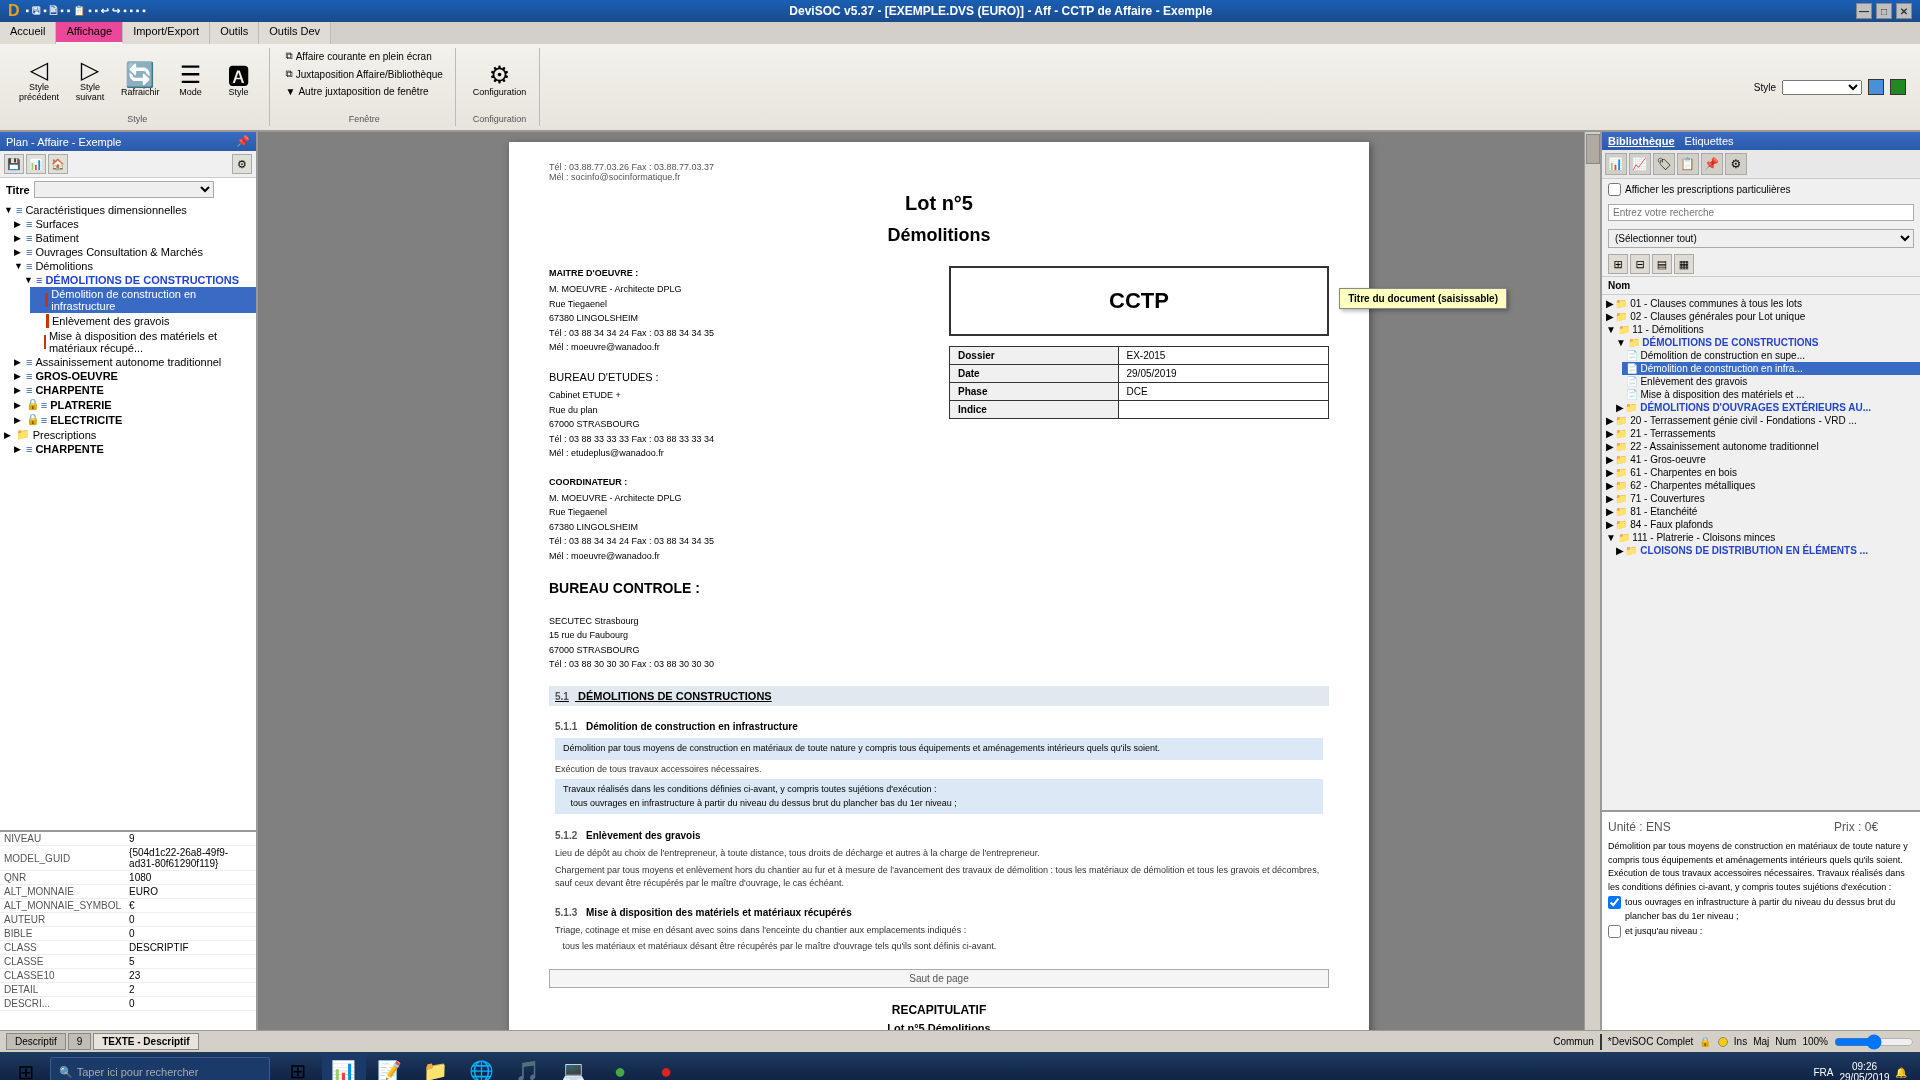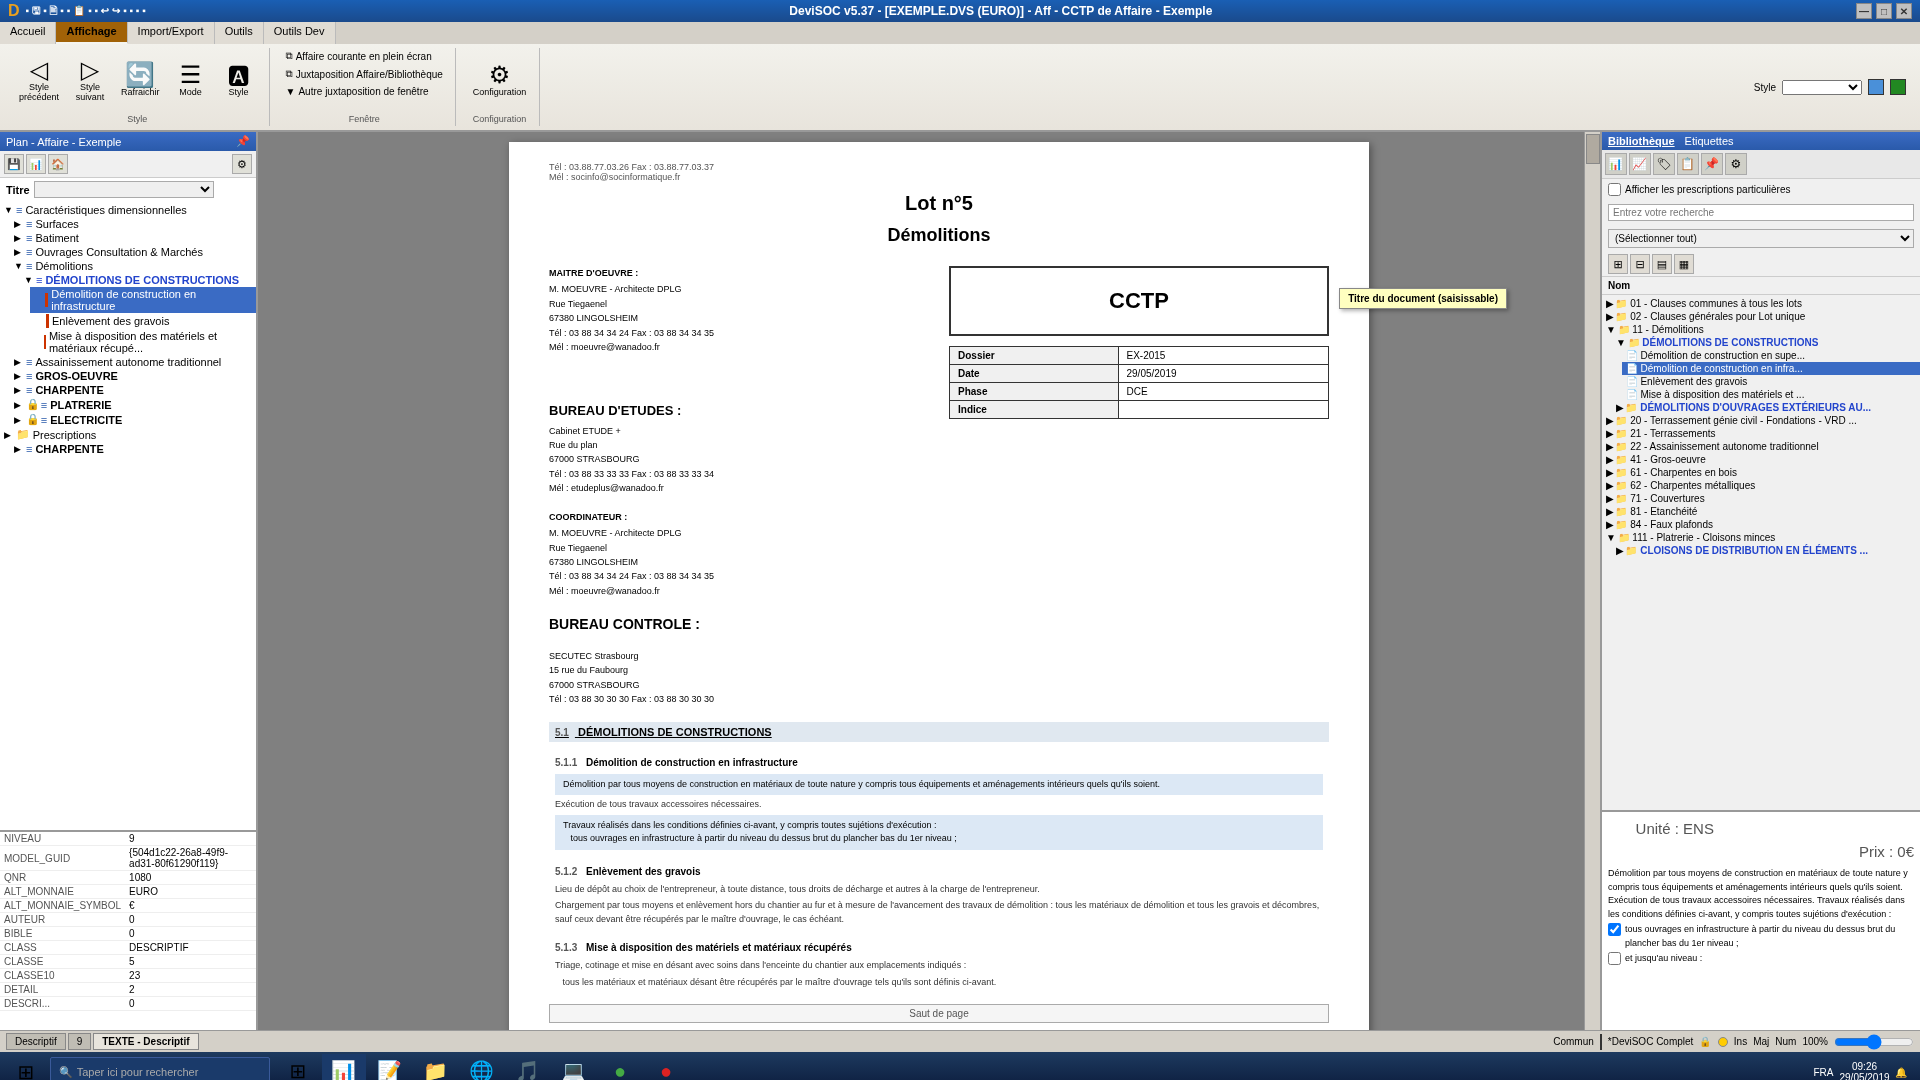--- a/index.html
+++ b/index.html
@@ -36,23 +36,23 @@
       height: 22px;
     }
     #ribbon-tabs .tab {
       padding: 3px 10px;
       font-size: 11px;
       cursor: pointer;
       border-right: 1px solid #bbb;
       background: #e0dcd4;
     }
     #ribbon-tabs .tab.active {
-      background: #a16207;
+      background: #ec4899;
       border-bottom: 2px solid #f5f5f0;
-      font-weight: bold;
+      font-weight: normal;
     }
     #ribbon-content {
       display: flex;
       align-items: stretch;
       padding: 4px 6px;
       height: 86px;
       gap: 4px;
     }
     .ribbon-group {
       display: flex;
@@ -291,21 +291,21 @@
     .nom-header { font-size: 10px; font-weight: bold; padding: 3px 6px; border-bottom: 1px solid #ccc; }
     #right-bottom-preview {
       height: 220px;
       border-top: 2px solid #999;
       background: white;
       overflow-y: auto;
       padding: 6px;
       font-size: 9px;
       line-height: 1.5;
     }
-    .preview-meta { font-size: 15px; color: #555; margin-bottom: 4px; text-align: right; }
+    .preview-meta { font-size: 12px; color: #555; margin-bottom: 4px; }
     .preview-checkbox { display: flex; align-items: flex-start; gap: 4px; margin: 2px 0; font-size: 9px; }
 
     
     #statusbar {
       height: 22px;
       background: #d4d0c8;
       border-top: 1px solid #999;
       display: flex;
       align-items: center;
       justify-content: space-between;
@@ -648,21 +648,21 @@
       <div class="doc-two-col">
 
         <div class="doc-left-info">
           <div style="font-weight:bold;font-size:9px;margin-bottom:2px;">MAITRE D'OEUVRE :</div>
           <div>M. MOEUVRE - Architecte DPLG</div>
           <div>Rue Tiegaenel</div>
           <div>67380 LINGOLSHEIM</div>
           <div>Tél : 03 88 34 34 24  Fax : 03 88 34 34 35</div>
           <div>Mél : moeuvre@wanadoo.fr</div>
           <br>
-          <div style="font-weight:bold;font-size:13px;margin-bottom:2px;margin-top:32px;">BUREAU D'ETUDES :</div>
+          <div style="font-weight:normal;font-size:11px;margin-bottom:2px;">BUREAU D'ETUDES :</div>
           <div>Cabinet ETUDE +</div>
           <div>Rue du plan</div>
           <div>67000 STRASBOURG</div>
           <div>Tél : 03 88 33 33 33  Fax : 03 88 33 33 34</div>
           <div>Mél : etudeplus@wanadoo.fr</div>
           <br>
           <div style="font-weight:bold;font-size:9px;margin-bottom:2px;">COORDINATEUR :</div>
           <div>M. MOEUVRE - Architecte DPLG</div>
           <div>Rue Tiegaenel</div>
           <div>67380 LINGOLSHEIM</div>

